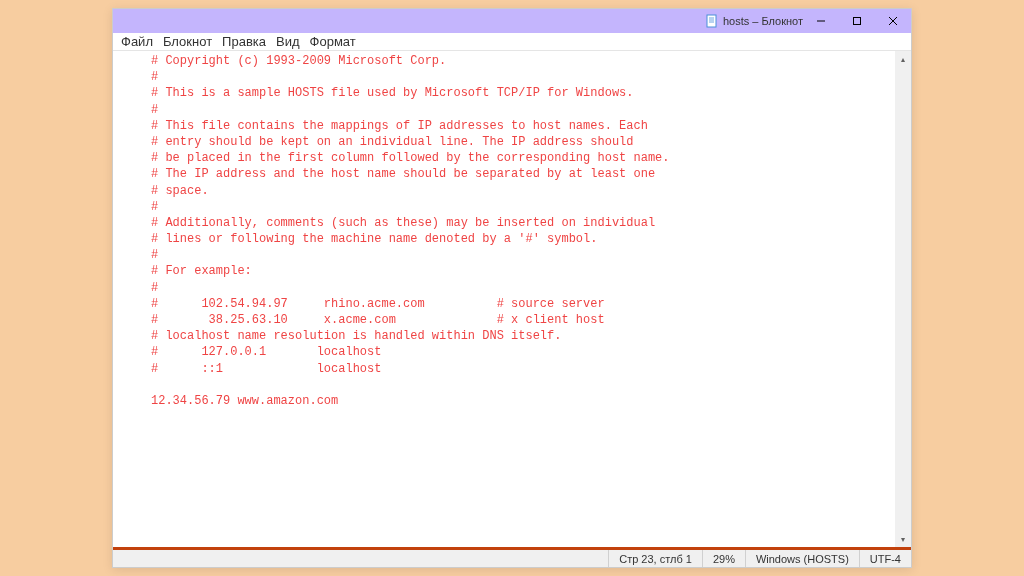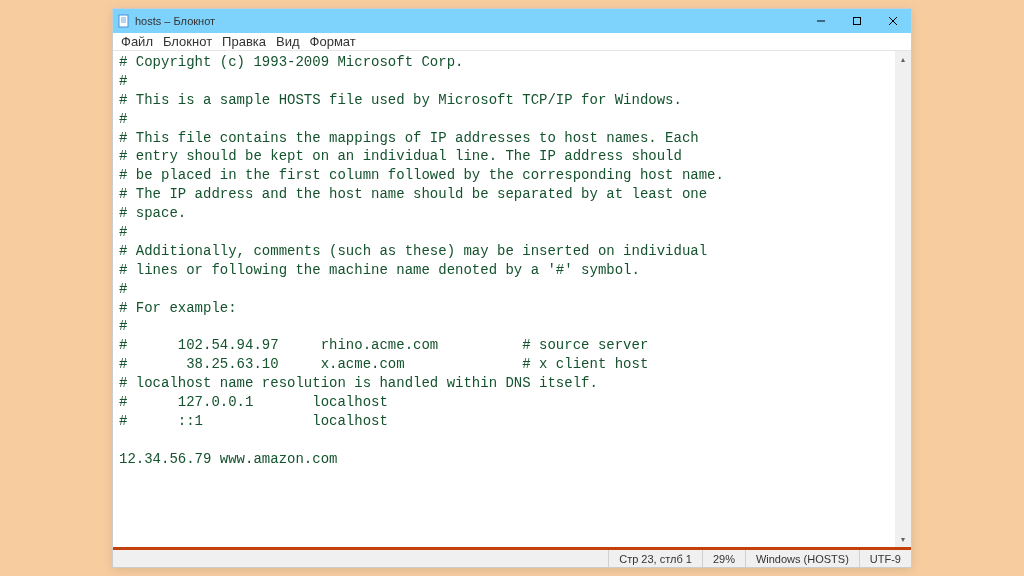--- a/index.html
+++ b/index.html
@@ -21,24 +21,24 @@
       width: 800px;
       height: 560px;
       background: #ffffff;
       border: 1px solid #cccccc;
       display: flex;
       flex-direction: column;
       box-shadow: 0 2px 10px rgba(0,0,0,0.1);
     }
     .titlebar {
       height: 24px;
-      background: #7dd3fc;
-      display: flex;
-      align-items: center;
-      justify-content: space-between;
+      background: #c4b5fd;
+      display: flex;
+      align-items: center;
+      justify-content: flex-end;
       padding-left: 4px;
     }
     .titlebar-left {
       display: flex;
       align-items: center;
       gap: 4px;
     }
     .titlebar-icon {
       width: 14px;
       height: 14px;
@@ -79,29 +79,30 @@
       cursor: pointer;
     }
     .editor-wrap {
       flex: 1;
       display: flex;
       overflow: hidden;
     }
     .editor {
       flex: 1;
       font-family: Consolas, "Courier New", monospace;
-      font-size: 14px;
+      font-size: 12px;
       line-height: 1.35;
-      color: #14532d;
+      color: #ef4444;
       padding: 2px 6px;
       white-space: pre;
       overflow: auto;
       border: none;
       resize: none;
       outline: none;
+      margin-left: 32px;
     }
     .scrollbar {
       width: 16px;
       background: #f0f0f0;
       position: relative;
     }
     .scrollbar-arrow {
       position: absolute;
       left: 0;
       right: 0;
@@ -208,16 +209,16 @@
       <div class="scrollbar-arrow up">▴</div>
       <div class="scrollbar-arrow down">▾</div>
     </div>
   </div>
 
   <div class="statusbar">
     <div class="status-cell"></div>
     <div class="status-cell">Стр 23, стлб 1</div>
     <div class="status-cell">29%</div>
     <div class="status-cell">Windows (HOSTS)</div>
-    <div class="status-cell">UTF-9</div>
+    <div class="status-cell">UTF-4</div>
   </div>
 
 </div>
 
 </body></html>

